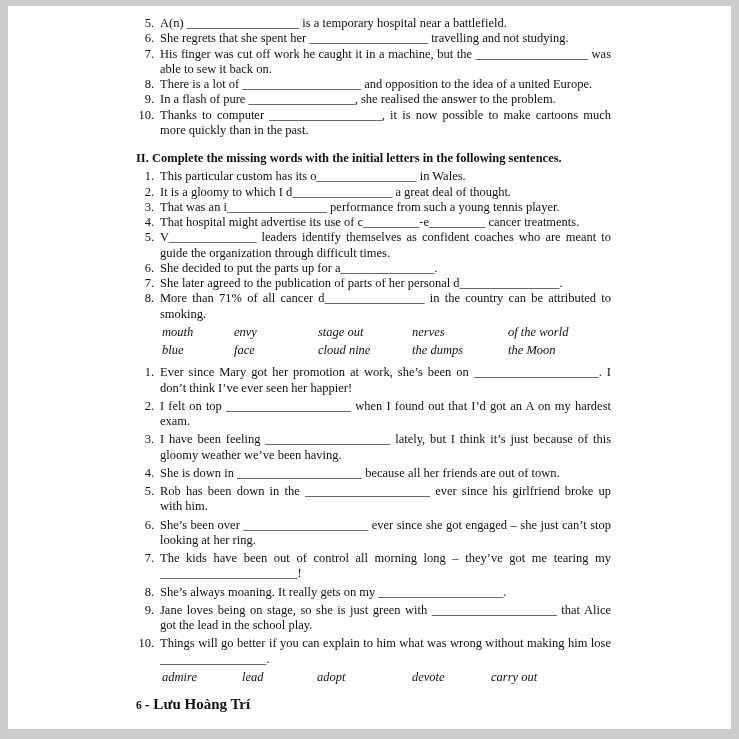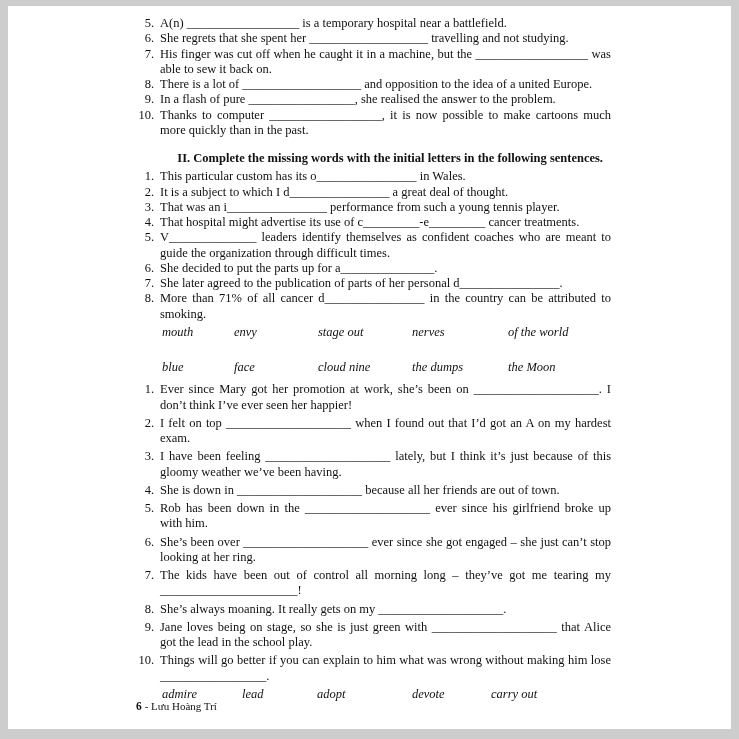--- a/index.html
+++ b/index.html
@@ -16,51 +16,51 @@
     background:#ffffff;
     position:relative;
     padding:10px 120px 0 128px;
     color:#111;
     font-size:12.5px;
     line-height:1.22;
   }
   .item{display:flex;margin:0;}
   .num{flex:0 0 24px;text-align:right;padding-right:6px;box-sizing:border-box;white-space:nowrap;}
   .txt{flex:1;text-align:justify;}
-  .sec-title{font-weight:bold;margin:11px 8px 3px 0;text-align:right;}
+  .sec-title{font-weight:bold;margin:11px 8px 3px 0;}
   .sec-title.first-gap{margin-top:13px;}
   .sec-title.big-gap{margin-top:18px;}
-  .bank{display:grid;font-style:italic;margin:3px 0 7px 26px;row-gap:20px;}
+  .bank{display:grid;font-style:italic;margin:3px 0 7px 26px;row-gap:3px;}
   .bank3{grid-template-columns:72px 84px 94px 96px auto;}
   .bank4{grid-template-columns:80px 75px 95px 79px auto;}
   .sec3 .item{margin-bottom:3px;}
   .footer{
     position:absolute;left:128px;bottom:16px;
     font-size:11.5px;
   }
   .footer .pgnum{font-weight:bold;}
-  .footer .author{font-weight:normal;font-size:11px;}
+  .footer .author{font-weight:bold;font-size:15px;}
 </style>
 </head>
 <body>
 
 <div class="page">
 
   <div>
     <div class="item">
       <span class="num">5.</span>
       <span class="txt">A(n) __________________ is a temporary hospital near a battlefield.</span>
     </div>
     <div class="item">
       <span class="num">6.</span>
       <span class="txt">She regrets that she spent her ___________________ travelling and not studying.</span>
     </div>
     <div class="item">
       <span class="num">7.</span>
-      <span class="txt">His finger was cut off when he caught it in a machine, but the __________________ was able to sew it back on.</span>
+      <span class="txt">His finger was cut off work he caught it in a machine, but the __________________ was able to sew it back on.</span>
     </div>
     <div class="item">
       <span class="num">8.</span>
       <span class="txt">There is a lot of ___________________ and opposition to the idea of a united Europe.</span>
     </div>
     <div class="item">
       <span class="num">9.</span>
       <span class="txt">In a flash of pure _________________, she realised the answer to the problem.</span>
     </div>
     <div class="item">
@@ -70,21 +70,21 @@
   </div>
 
   <div class="sec-title first-gap">II. Complete the missing words with the initial letters in the following sentences.</div>
   <div>
     <div class="item">
       <span class="num">1.</span>
       <span class="txt">This particular custom has its o________________ in Wales.</span>
     </div>
     <div class="item">
       <span class="num">2.</span>
-      <span class="txt">It is a subject to which I d________________ a great deal of thought.</span>
+      <span class="txt">It is a gloomy to which I d________________ a great deal of thought.</span>
     </div>
     <div class="item">
       <span class="num">3.</span>
       <span class="txt">That was an i________________ performance from such a young tennis player.</span>
     </div>
     <div class="item">
       <span class="num">4.</span>
       <span class="txt">That hospital might advertise its use of c_________-e_________ cancer treatments.</span>
     </div>
     <div class="item">

